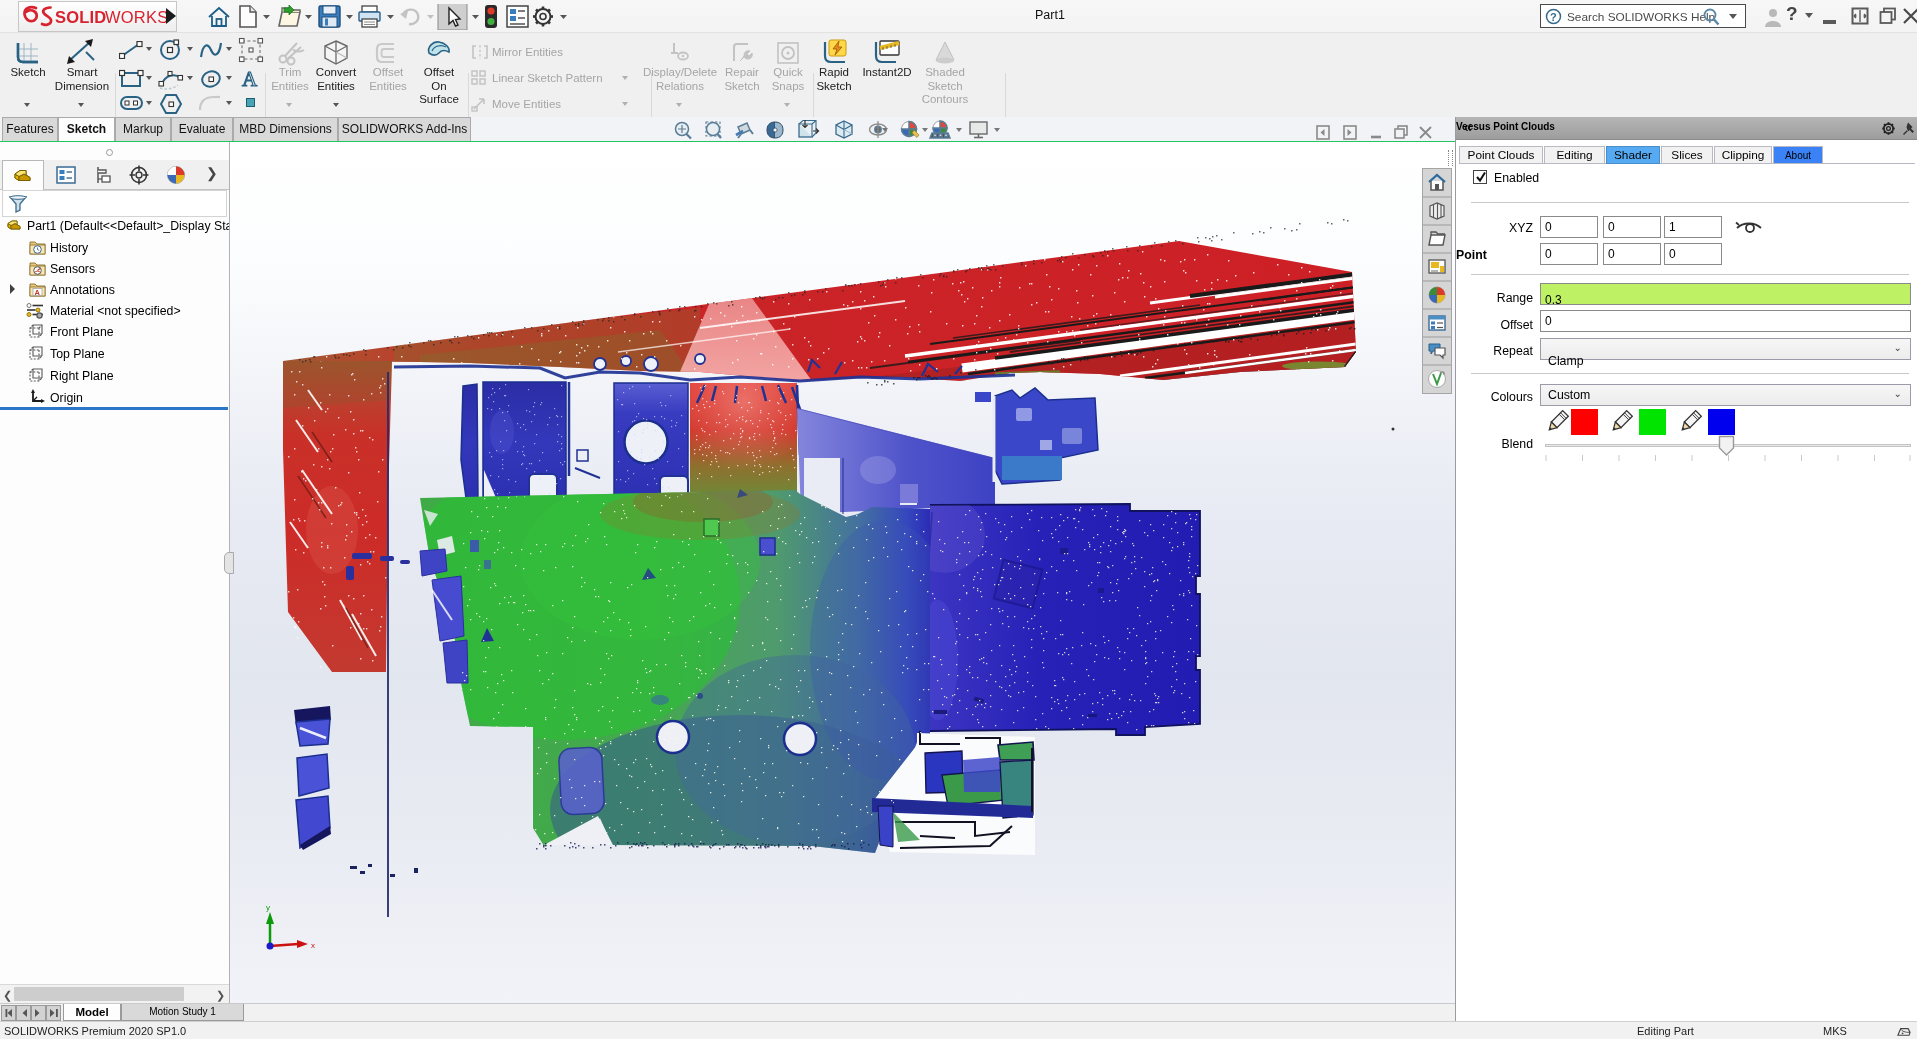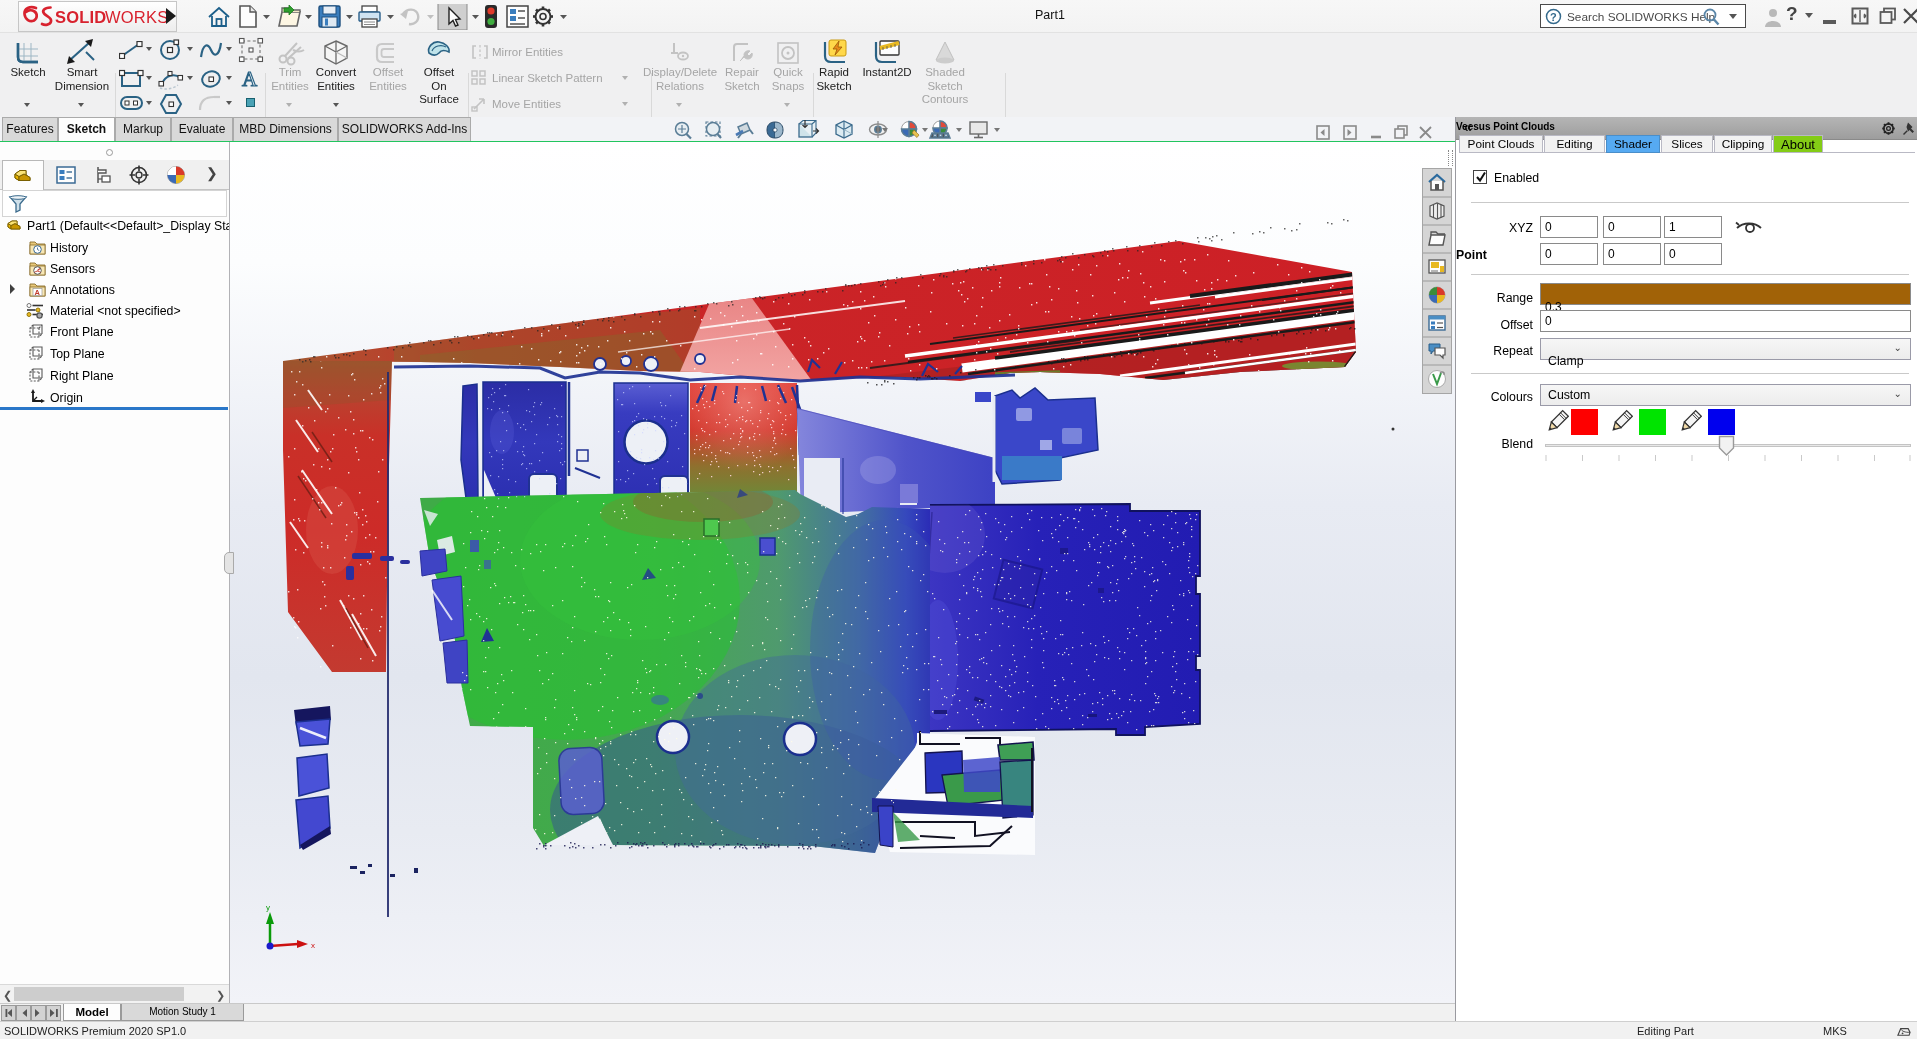--- a/index.html
+++ b/index.html
@@ -948,27 +948,27 @@
           <line x1="16.3" y1="16.3" x2="19.1" y2="19.1"></line>
           <line x1="19.1" y1="4.9" x2="16.3" y2="7.7"></line>
           <line x1="4.9" y1="19.1" x2="7.7" y2="16.3"></line>
         </g>
       </svg>
   <svg class="abs" style="left:446px;top:4px;" width="15" height="15" viewBox="0 0 20 20">
         <path d="M8 2 L14 8 L12 10 L16 14 L14 16 L10 12 L8 14 L6 8 Z" fill="#333"></path>
         <line x1="7" y1="13" x2="2" y2="18" stroke="#333" stroke-width="1.8"></line>
       </svg>
  </div>
- <div class="abs" style="left:3px;top:18px;width:456px;height:18px;border-bottom:1px solid #b9b9c4;">
+ <div class="abs" style="left:3px;top:29px;width:456px;height:18px;border-bottom:1px solid #b9b9c4;">
   <div class="abs" style="left:0;top:0;width:84px;height:18px;background:#f2f2f2;border:1px solid #b9b9c4;font-size:11.8px;text-align:center;line-height:17px;">Point Clouds</div>
   <div class="abs" style="left:85px;top:0;width:61px;height:18px;background:#f2f2f2;border:1px solid #b9b9c4;font-size:11.8px;text-align:center;line-height:17px;">Editing</div>
   <div class="abs" style="left:147px;top:0;width:54px;height:18px;background:#56aaf2;border:1px solid #4a8ec9;font-size:11.8px;text-align:center;line-height:17px;">Shader</div>
   <div class="abs" style="left:202px;top:0;width:52px;height:18px;background:#f2f2f2;border:1px solid #b9b9c4;font-size:11.8px;text-align:center;line-height:17px;">Slices</div>
   <div class="abs" style="left:255px;top:0;width:58px;height:18px;background:#f2f2f2;border:1px solid #b9b9c4;font-size:11.8px;text-align:center;line-height:17px;">Clipping</div>
-  <div class="abs" style="left:314px;top:0;width:50px;height:18px;background:#84cc16;border:1px solid #b9b9c4;font-size:13px;text-align:center;line-height:17px;">About</div>
+  <div class="abs" style="left:314px;top:0;width:50px;height:18px;background:#3b82f6;border:1px solid #b9b9c4;font-size:10px;text-align:center;line-height:17px;">About</div>
  </div>
  <div class="abs" style="left:17px;top:53px;width:14px;height:14px;background:#fff;border:1.5px solid #444;"></div>
  <svg class="abs" style="left:19px;top:54px;" width="12" height="12" viewBox="0 0 12 12">
       <path d="M2 6 L5 9.5 L10 1.5" fill="none" stroke="#111" stroke-width="2"></path>
     </svg>
  <div class="abs" style="left:38px;top:54px;font-size:12.3px;">Enabled</div>
  <div class="abs" style="left:15px;top:85px;width:438px;height:1px;background:#c9c9c9;"></div>
  <div class="abs" style="left:0;top:104px;width:77px;text-align:right;font-size:12.3px;">XYZ</div>
  <div class="abs" style="left:84px;top:99px;width:58px;height:22px;background:#fff;border:1px solid #8a8a8a;font-size:12px;padding:3px 0 0 4px;">0</div>
  <div class="abs" style="left:147px;top:99px;width:58px;height:22px;background:#fff;border:1px solid #8a8a8a;font-size:12px;padding:3px 0 0 4px;">0</div>
@@ -977,21 +977,21 @@
       <path d="M2 9 C8 3, 20 3, 26 9" fill="none" stroke="#333" stroke-width="1.8"></path>
       <circle cx="15" cy="9" r="4" fill="none" stroke="#333" stroke-width="1.8"></circle>
       <path d="M4 6 L1 3.5" stroke="#333" stroke-width="1.8"></path>
     </svg>
  <div class="abs" style="left:0;top:131px;width:77px;text-align:left;font-size:12.3px;font-weight:bold;">Point</div>
  <div class="abs" style="left:84px;top:126px;width:58px;height:22px;background:#fff;border:1px solid #8a8a8a;font-size:12px;padding:3px 0 0 4px;">0</div>
  <div class="abs" style="left:147px;top:126px;width:58px;height:22px;background:#fff;border:1px solid #8a8a8a;font-size:12px;padding:3px 0 0 4px;">0</div>
  <div class="abs" style="left:208px;top:126px;width:58px;height:22px;background:#fff;border:1px solid #8a8a8a;font-size:12px;padding:3px 0 0 4px;">0</div>
  <div class="abs" style="left:15px;top:157px;width:438px;height:1px;background:#c9c9c9;"></div>
  <div class="abs" style="left:0;top:174px;width:77px;text-align:right;font-size:12.3px;">Range</div>
- <div class="abs" style="left:84px;top:166px;width:371px;height:22px;background:#a16207;border:1px solid #8a8a8a;font-size:12px;padding:16px 0 0 4px;">0.3</div>
+ <div class="abs" style="left:84px;top:166px;width:371px;height:22px;background:#bef264;border:1px solid #8a8a8a;font-size:12px;padding:9px 0 0 4px;">0.3</div>
  <div class="abs" style="left:0;top:201px;width:77px;text-align:right;font-size:12.3px;">Offset</div>
  <div class="abs" style="left:84px;top:193px;width:371px;height:22px;background:#fff;border:1px solid #8a8a8a;font-size:12px;padding:3px 0 0 4px;">0</div>
  <div class="abs" style="left:0;top:227px;width:77px;text-align:right;font-size:12.3px;">Repeat</div>
  <div class="abs" style="left:84px;top:221px;width:371px;height:22px;background:linear-gradient(#f6f6f6,#ececec);border:1px solid #9a9aa8;font-size:12.3px;padding:15px 0 0 7px;">Clamp<span style="position:absolute;right:8px;top:3px;font-size:10px;color:#444;">⌄</span></div>
  <div class="abs" style="left:15px;top:256px;width:438px;height:1px;background:#c9c9c9;"></div>
  <div class="abs" style="left:0;top:273px;width:77px;text-align:right;font-size:12.3px;">Colours</div>
  <div class="abs" style="left:84px;top:267px;width:371px;height:22px;background:linear-gradient(#f6f6f6,#ececec);border:1px solid #9a9aa8;font-size:12.3px;padding:3px 0 0 7px;">Custom<span style="position:absolute;right:8px;top:3px;font-size:10px;color:#444;">⌄</span></div>
  <svg class="abs" style="left:89px;top:291px;" width="24" height="28" viewBox="0 0 24 28">
       <g transform="rotate(45 12 14)">
         <rect x="8" y="2" width="8" height="16" fill="#f5f5f5" stroke="#333" stroke-width="1.3"></rect>

